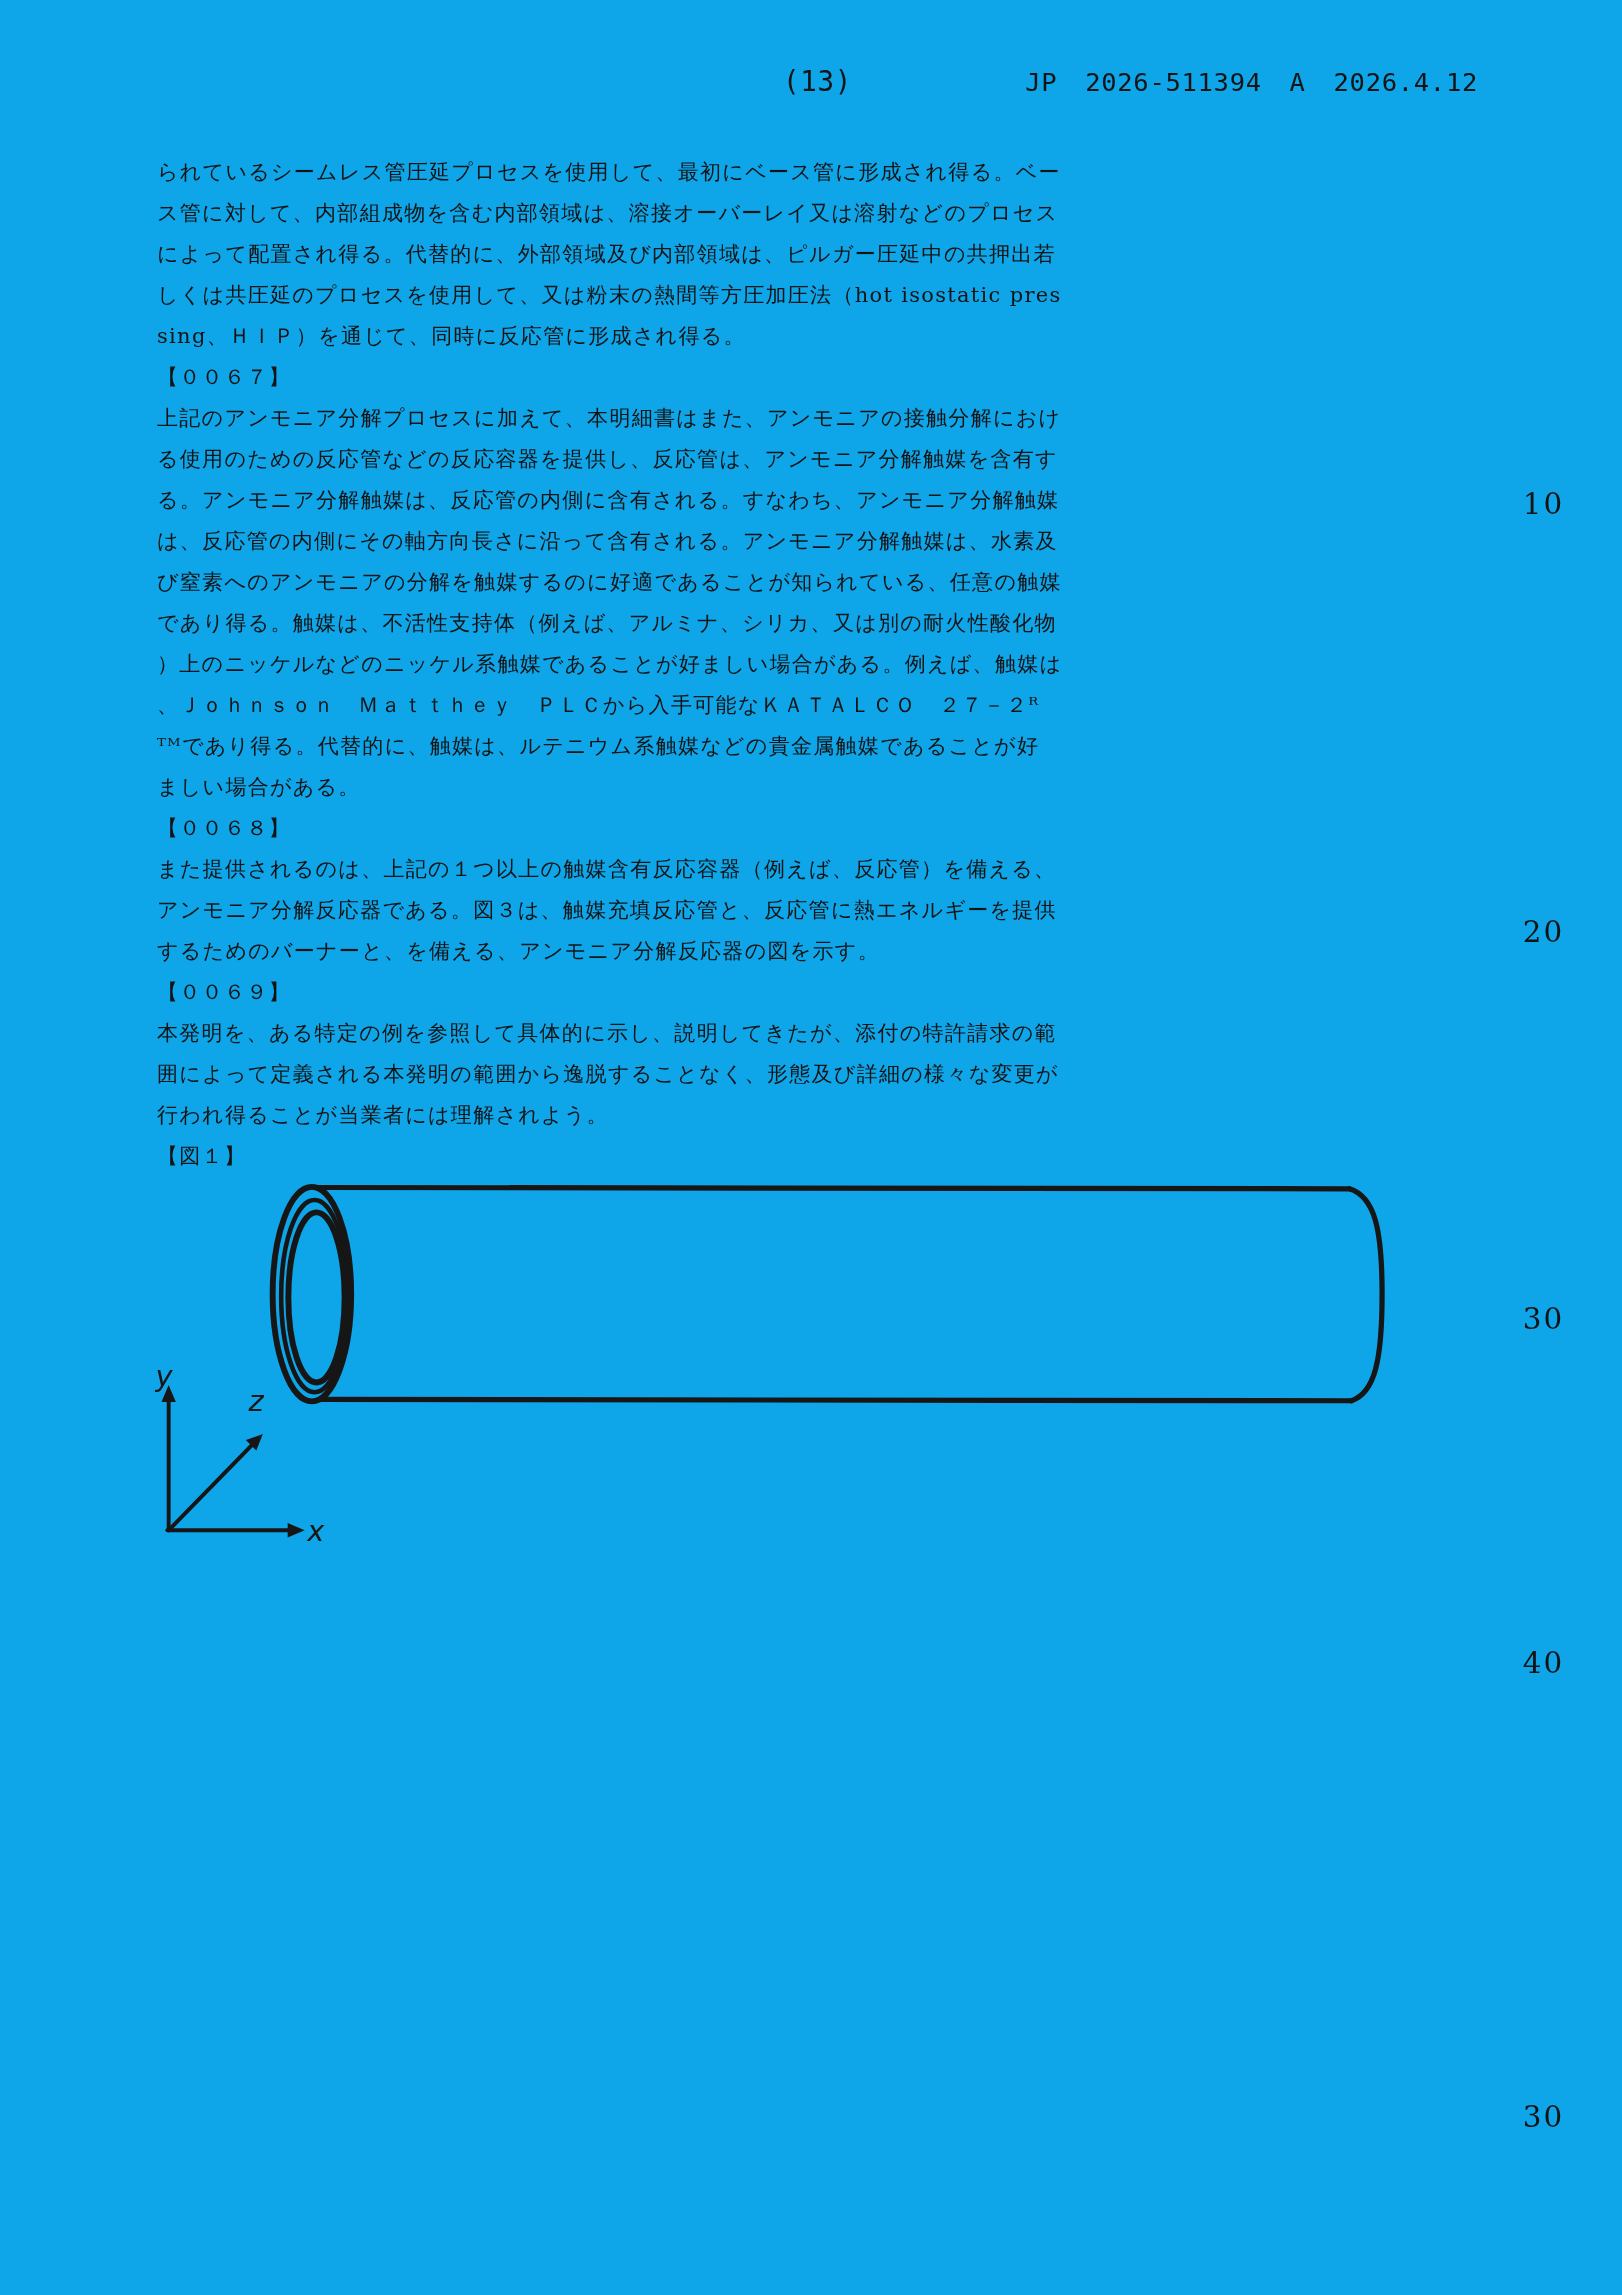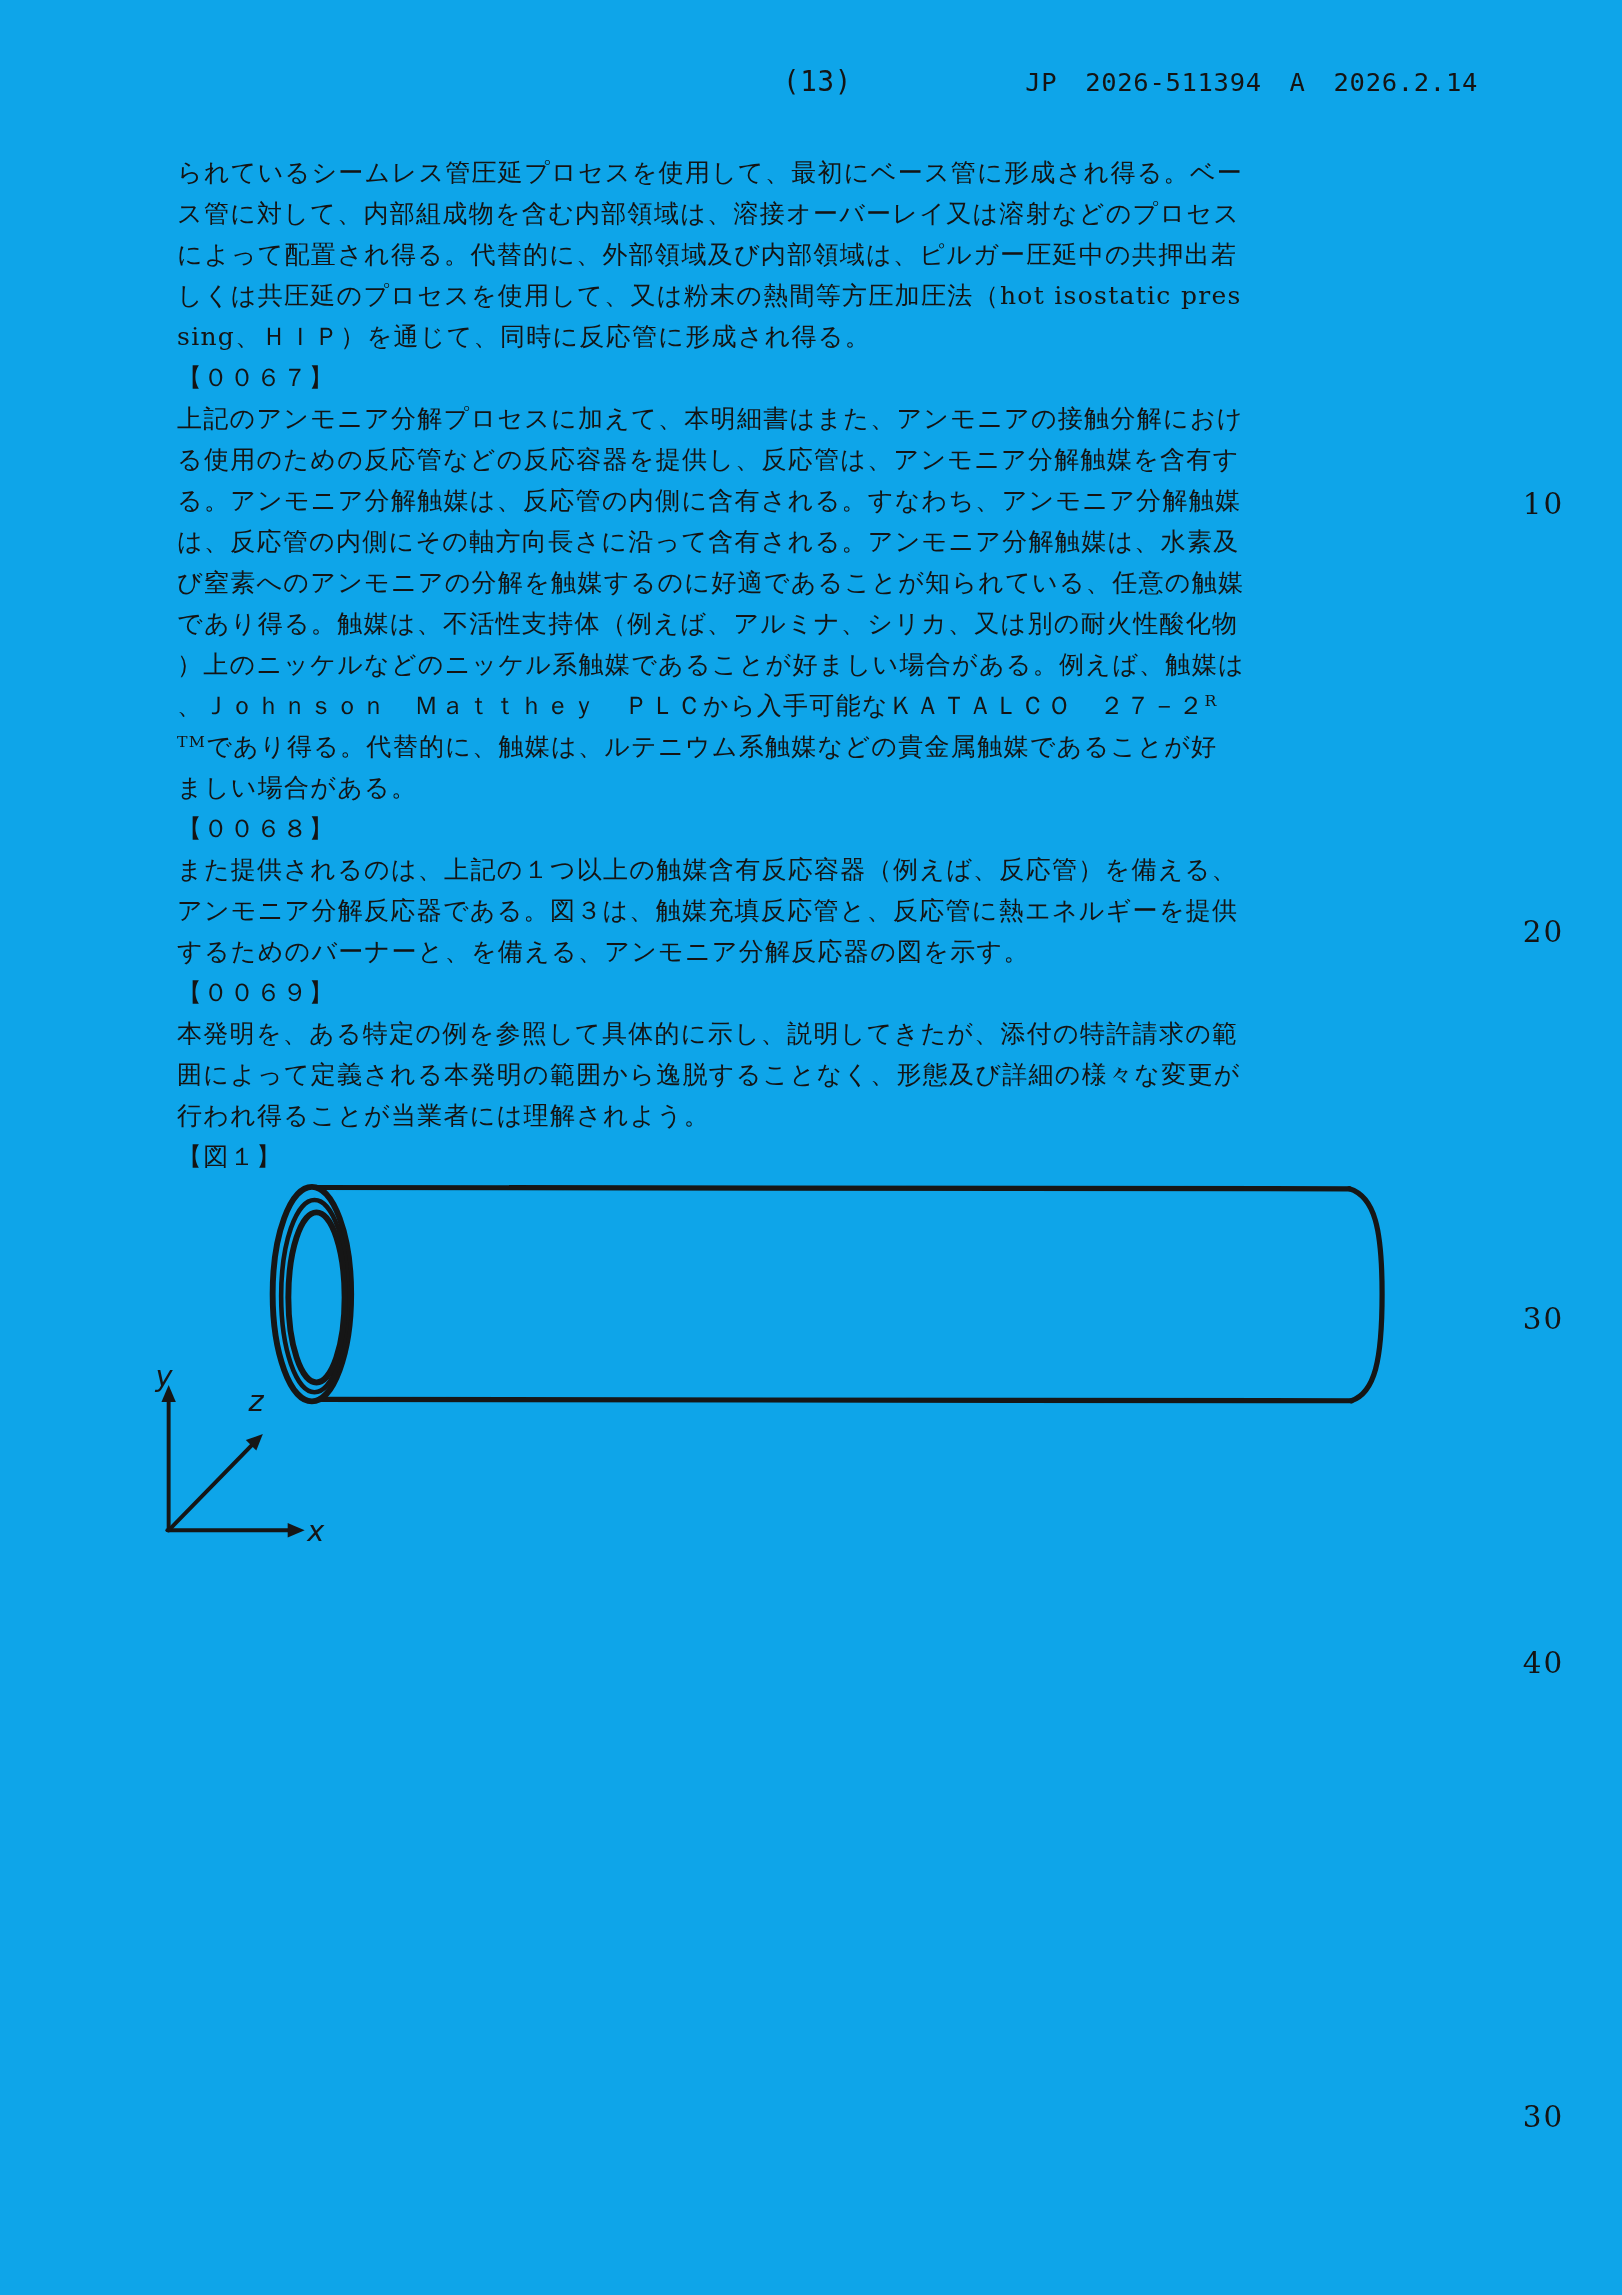--- a/index.html
+++ b/index.html
@@ -20,21 +20,21 @@
   }
   .hdr-pub{
     position:absolute;top:67px;right:145px;
     font-family:"DejaVu Sans Mono","Liberation Mono",monospace;
     font-size:25.5px;word-spacing:11.8px;letter-spacing:0.7px;
     white-space:nowrap;
   }
   
   .body-text{
     position:absolute;left:157px;top:152px;width:1348px;
-    font-size:25px;line-height:41px;letter-spacing:1.3px;margin-left:20px;
+    font-size:21px;line-height:41px;letter-spacing:1.3px;
   }
   .tline{height:41px;white-space:nowrap;}
   
   .mnum{
     position:absolute;left:1504px;width:79px;
     font-size:29.4px;letter-spacing:2px;text-align:center;
   }
   
   .fig-svg{position:absolute;left:98px;top:1152px;}
   .stroke{fill:none;stroke:#161616;stroke-linecap:round;}
@@ -42,21 +42,21 @@
     font-family:"DejaVu Sans","Liberation Sans",sans-serif;
     font-style:italic;font-size:44px;fill:#161616;
   }
 </style>
 </head>
 <body>
 
 <div class="page">
 
   <div class="hdr-page-num">(13)</div>
-  <div class="hdr-pub">JP 2026-511394 A 2026.2.14</div>
+  <div class="hdr-pub">JP 2026-511394 A 2026.4.12</div>
 
   <div class="mnum" style="top:487px">10</div>
   <div class="mnum" style="top:915px">20</div>
   <div class="mnum" style="top:1302px">30</div>
   <div class="mnum" style="top:1646px">40</div>
   <div class="mnum" style="top:2100px">30</div>
 
   <div class="body-text">
     <div class="tline">られているシームレス管圧延プロセスを使用して、最初にベース管に形成され得る。ベー</div>
     <div class="tline">ス管に対して、内部組成物を含む内部領域は、溶接オーバーレイ又は溶射などのプロセス</div>

